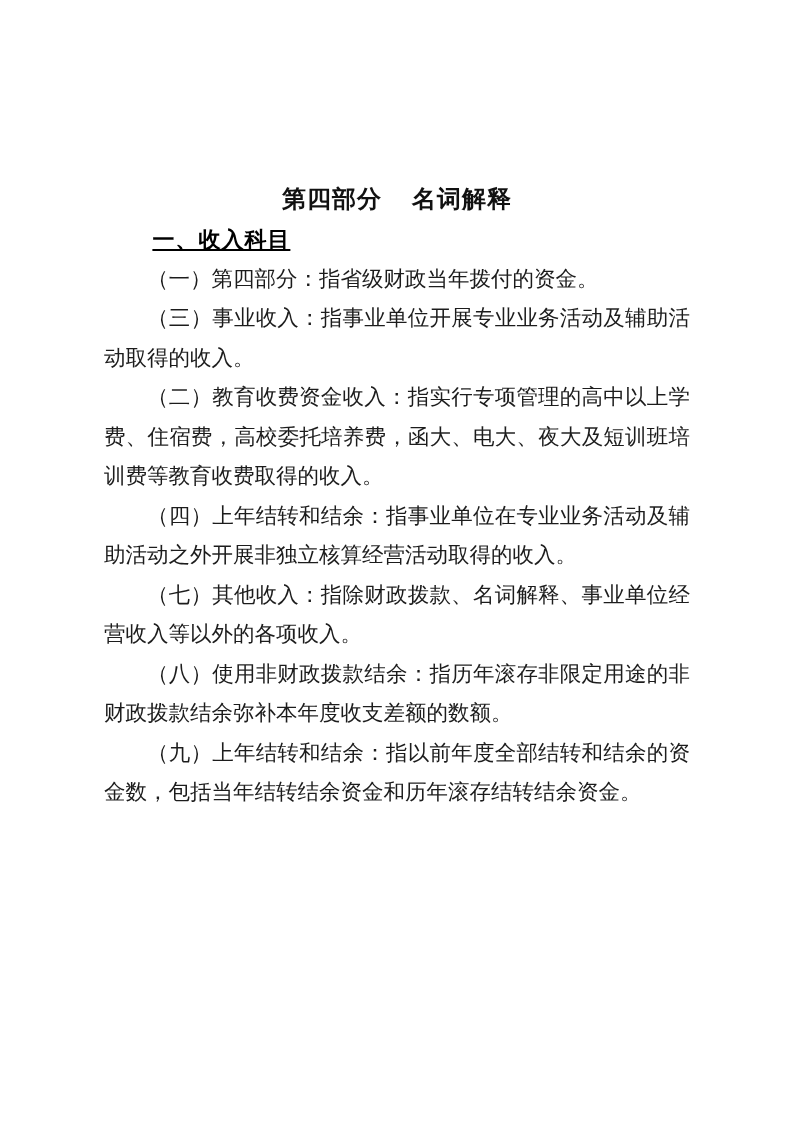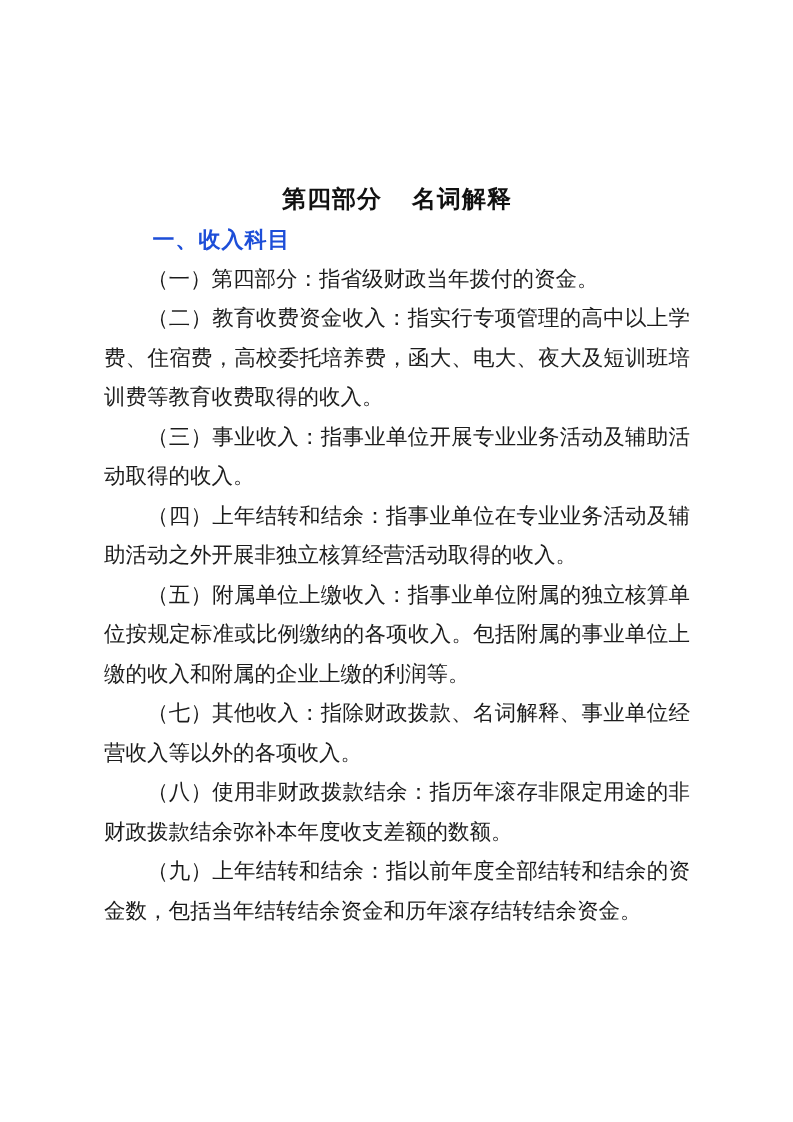--- a/index.html
+++ b/index.html
@@ -37,21 +37,22 @@
     display: inline-block;
     width: 30px;
   }
   .section-heading {
     margin: 0;
     font-size: 22px;
     font-weight: 700;
     line-height: 39.5px;
     text-indent: 2.2em;
     letter-spacing: 1px;
-    color: #1d4ed8;
+    color: #000000;
+    text-decoration: underline;
   }
   .para {
     margin: 0;
     font-size: 21.5px;
     line-height: 39.5px;
     text-align: justify;
     text-indent: 2em;
     color: #1c1c1c;
   }
 </style>
@@ -61,22 +62,21 @@
 <div class="page">
   <div class="content">
 
     <div class="doc-title">
       <span>第四部分</span><span class="title-gap"></span><span>名词解释</span>
     </div>
 
     <h2 class="section-heading">一、收入科目</h2>
 
     <p class="para">（一）第四部分：指省级财政当年拨付的资金。</p>
+    <p class="para">（三）事业收入：指事业单位开展专业业务活动及辅助活动取得的收入。</p>
     <p class="para">（二）教育收费资金收入：指实行专项管理的高中以上学费、住宿费，高校委托培养费，函大、电大、夜大及短训班培训费等教育收费取得的收入。</p>
-    <p class="para">（三）事业收入：指事业单位开展专业业务活动及辅助活动取得的收入。</p>
     <p class="para">（四）上年结转和结余：指事业单位在专业业务活动及辅助活动之外开展非独立核算经营活动取得的收入。</p>
-    <p class="para">（五）附属单位上缴收入：指事业单位附属的独立核算单位按规定标准或比例缴纳的各项收入。包括附属的事业单位上缴的收入和附属的企业上缴的利润等。</p>
     <p class="para">（七）其他收入：指除财政拨款、名词解释、事业单位经营收入等以外的各项收入。</p>
     <p class="para">（八）使用非财政拨款结余：指历年滚存非限定用途的非财政拨款结余弥补本年度收支差额的数额。</p>
     <p class="para">（九）上年结转和结余：指以前年度全部结转和结余的资金数，包括当年结转结余资金和历年滚存结转结余资金。</p>
 
   </div>
 </div>
 
 </body></html>

